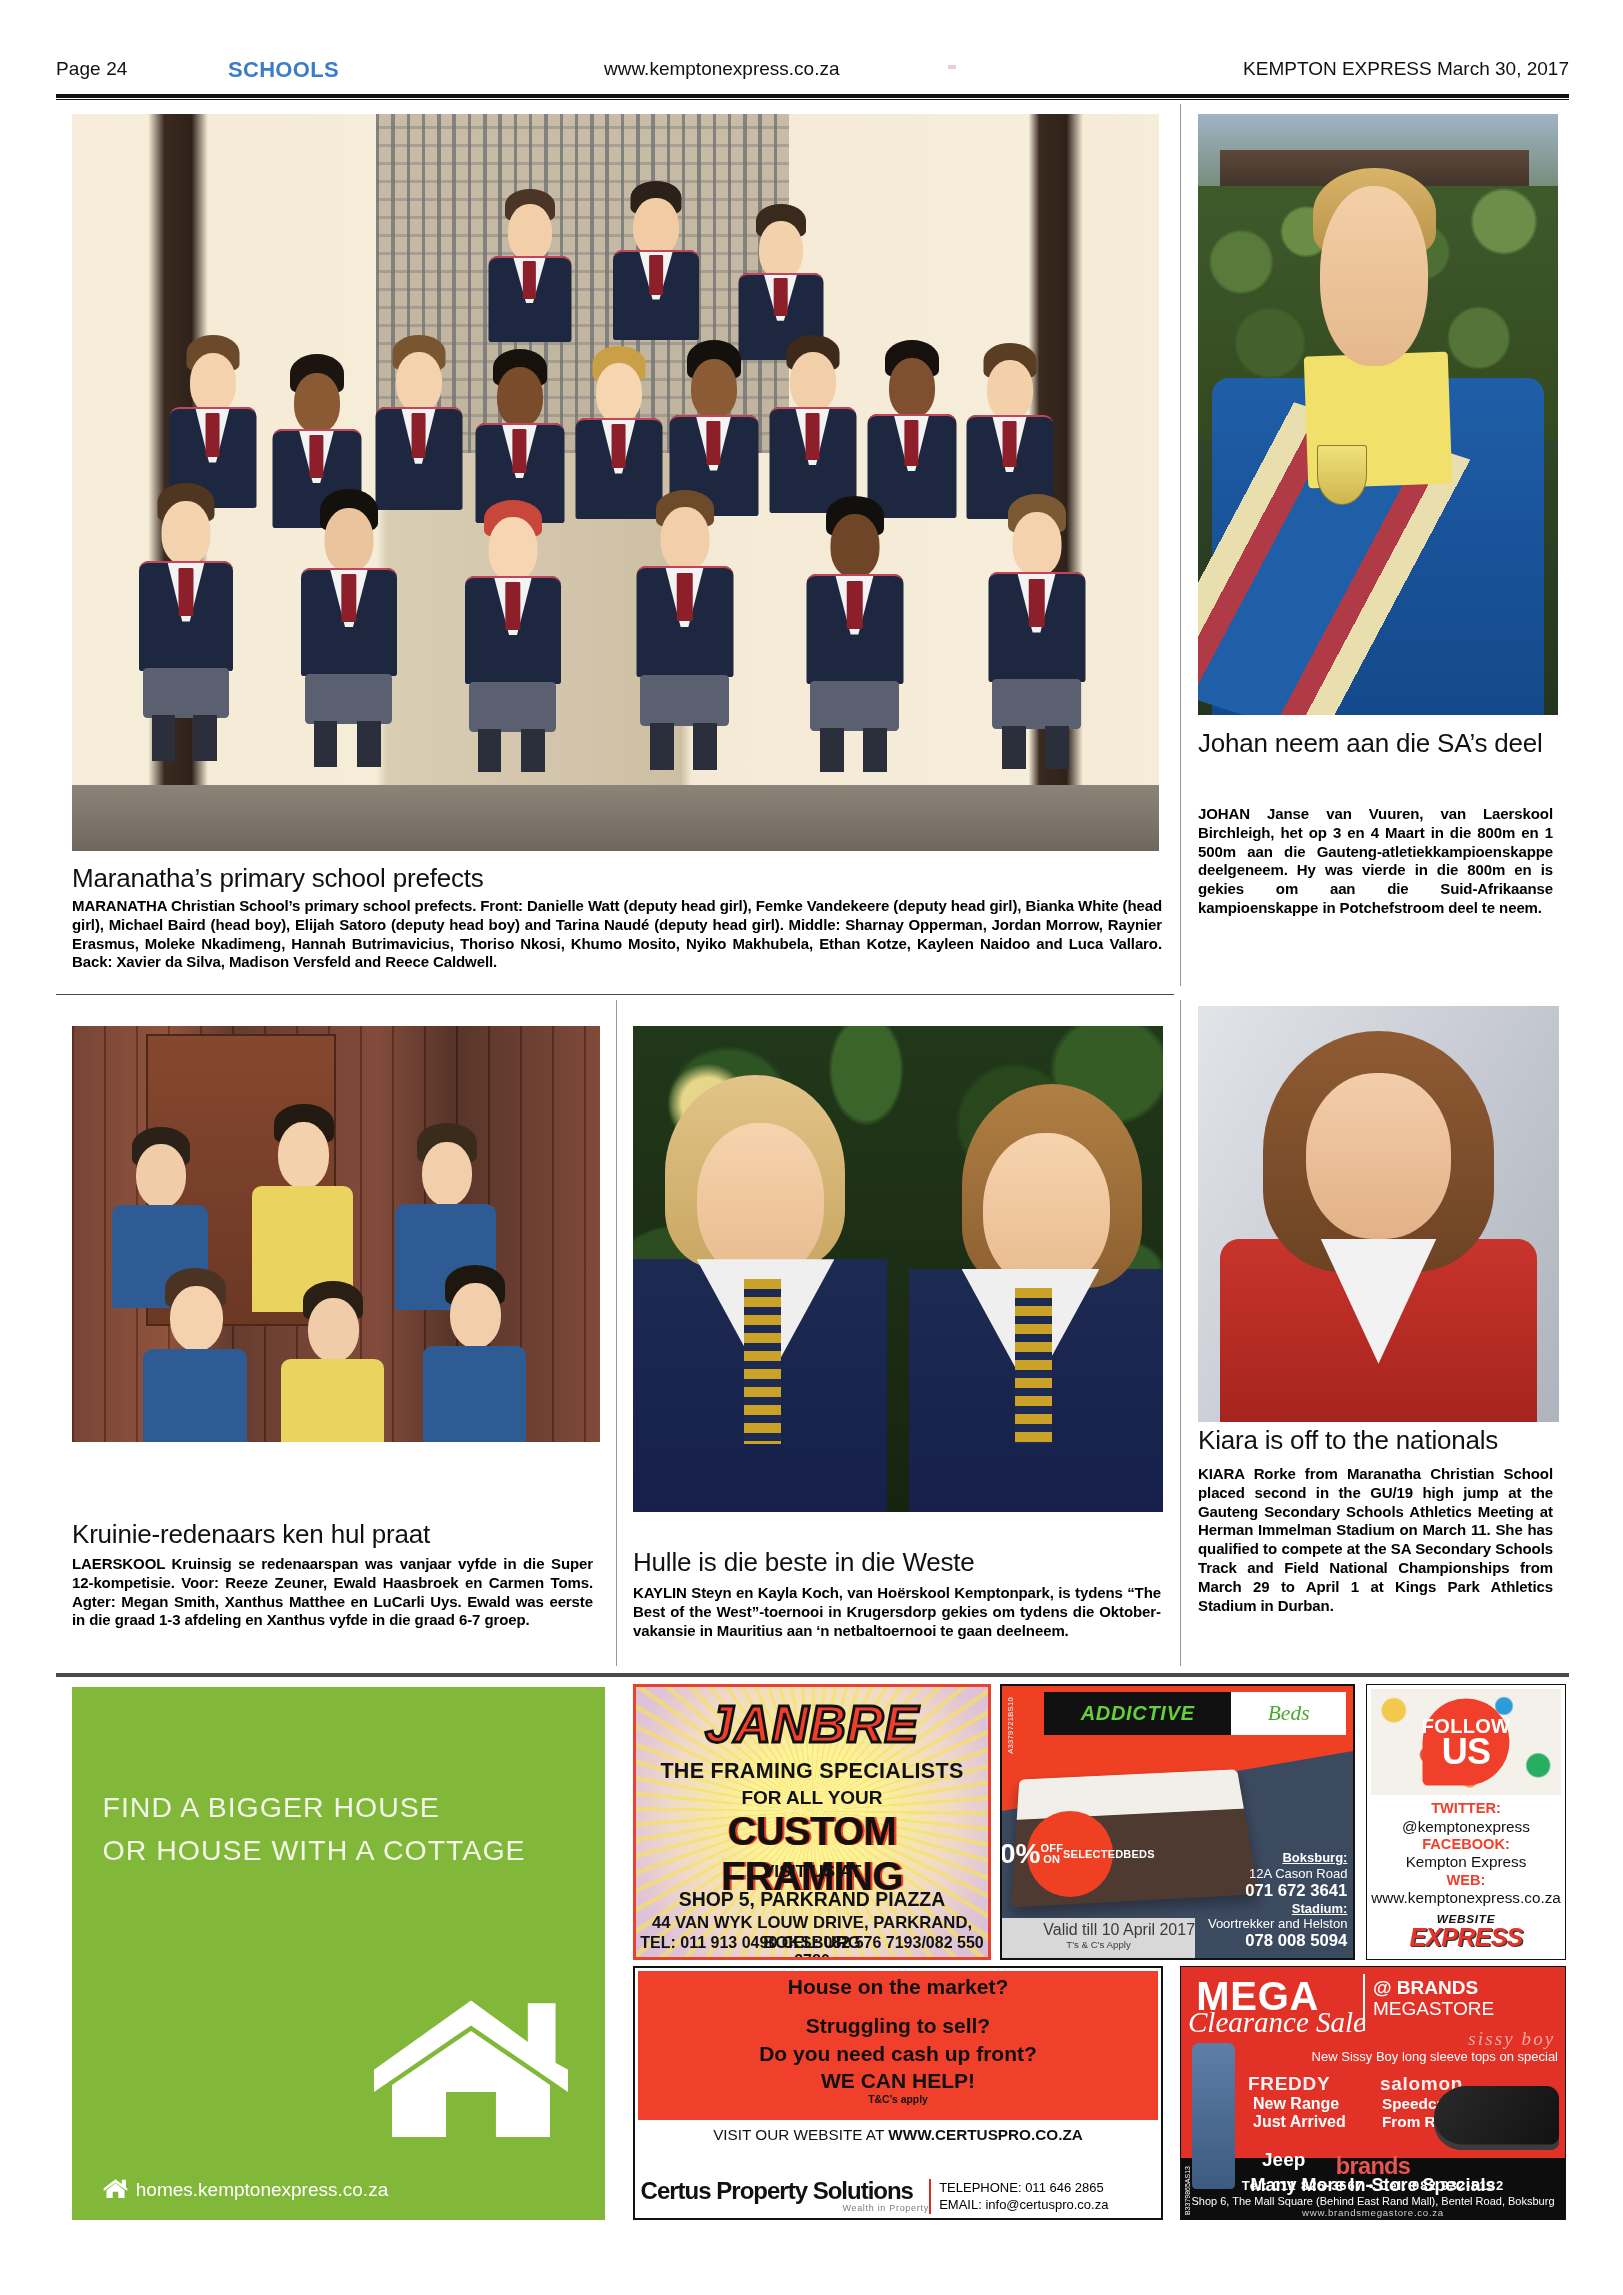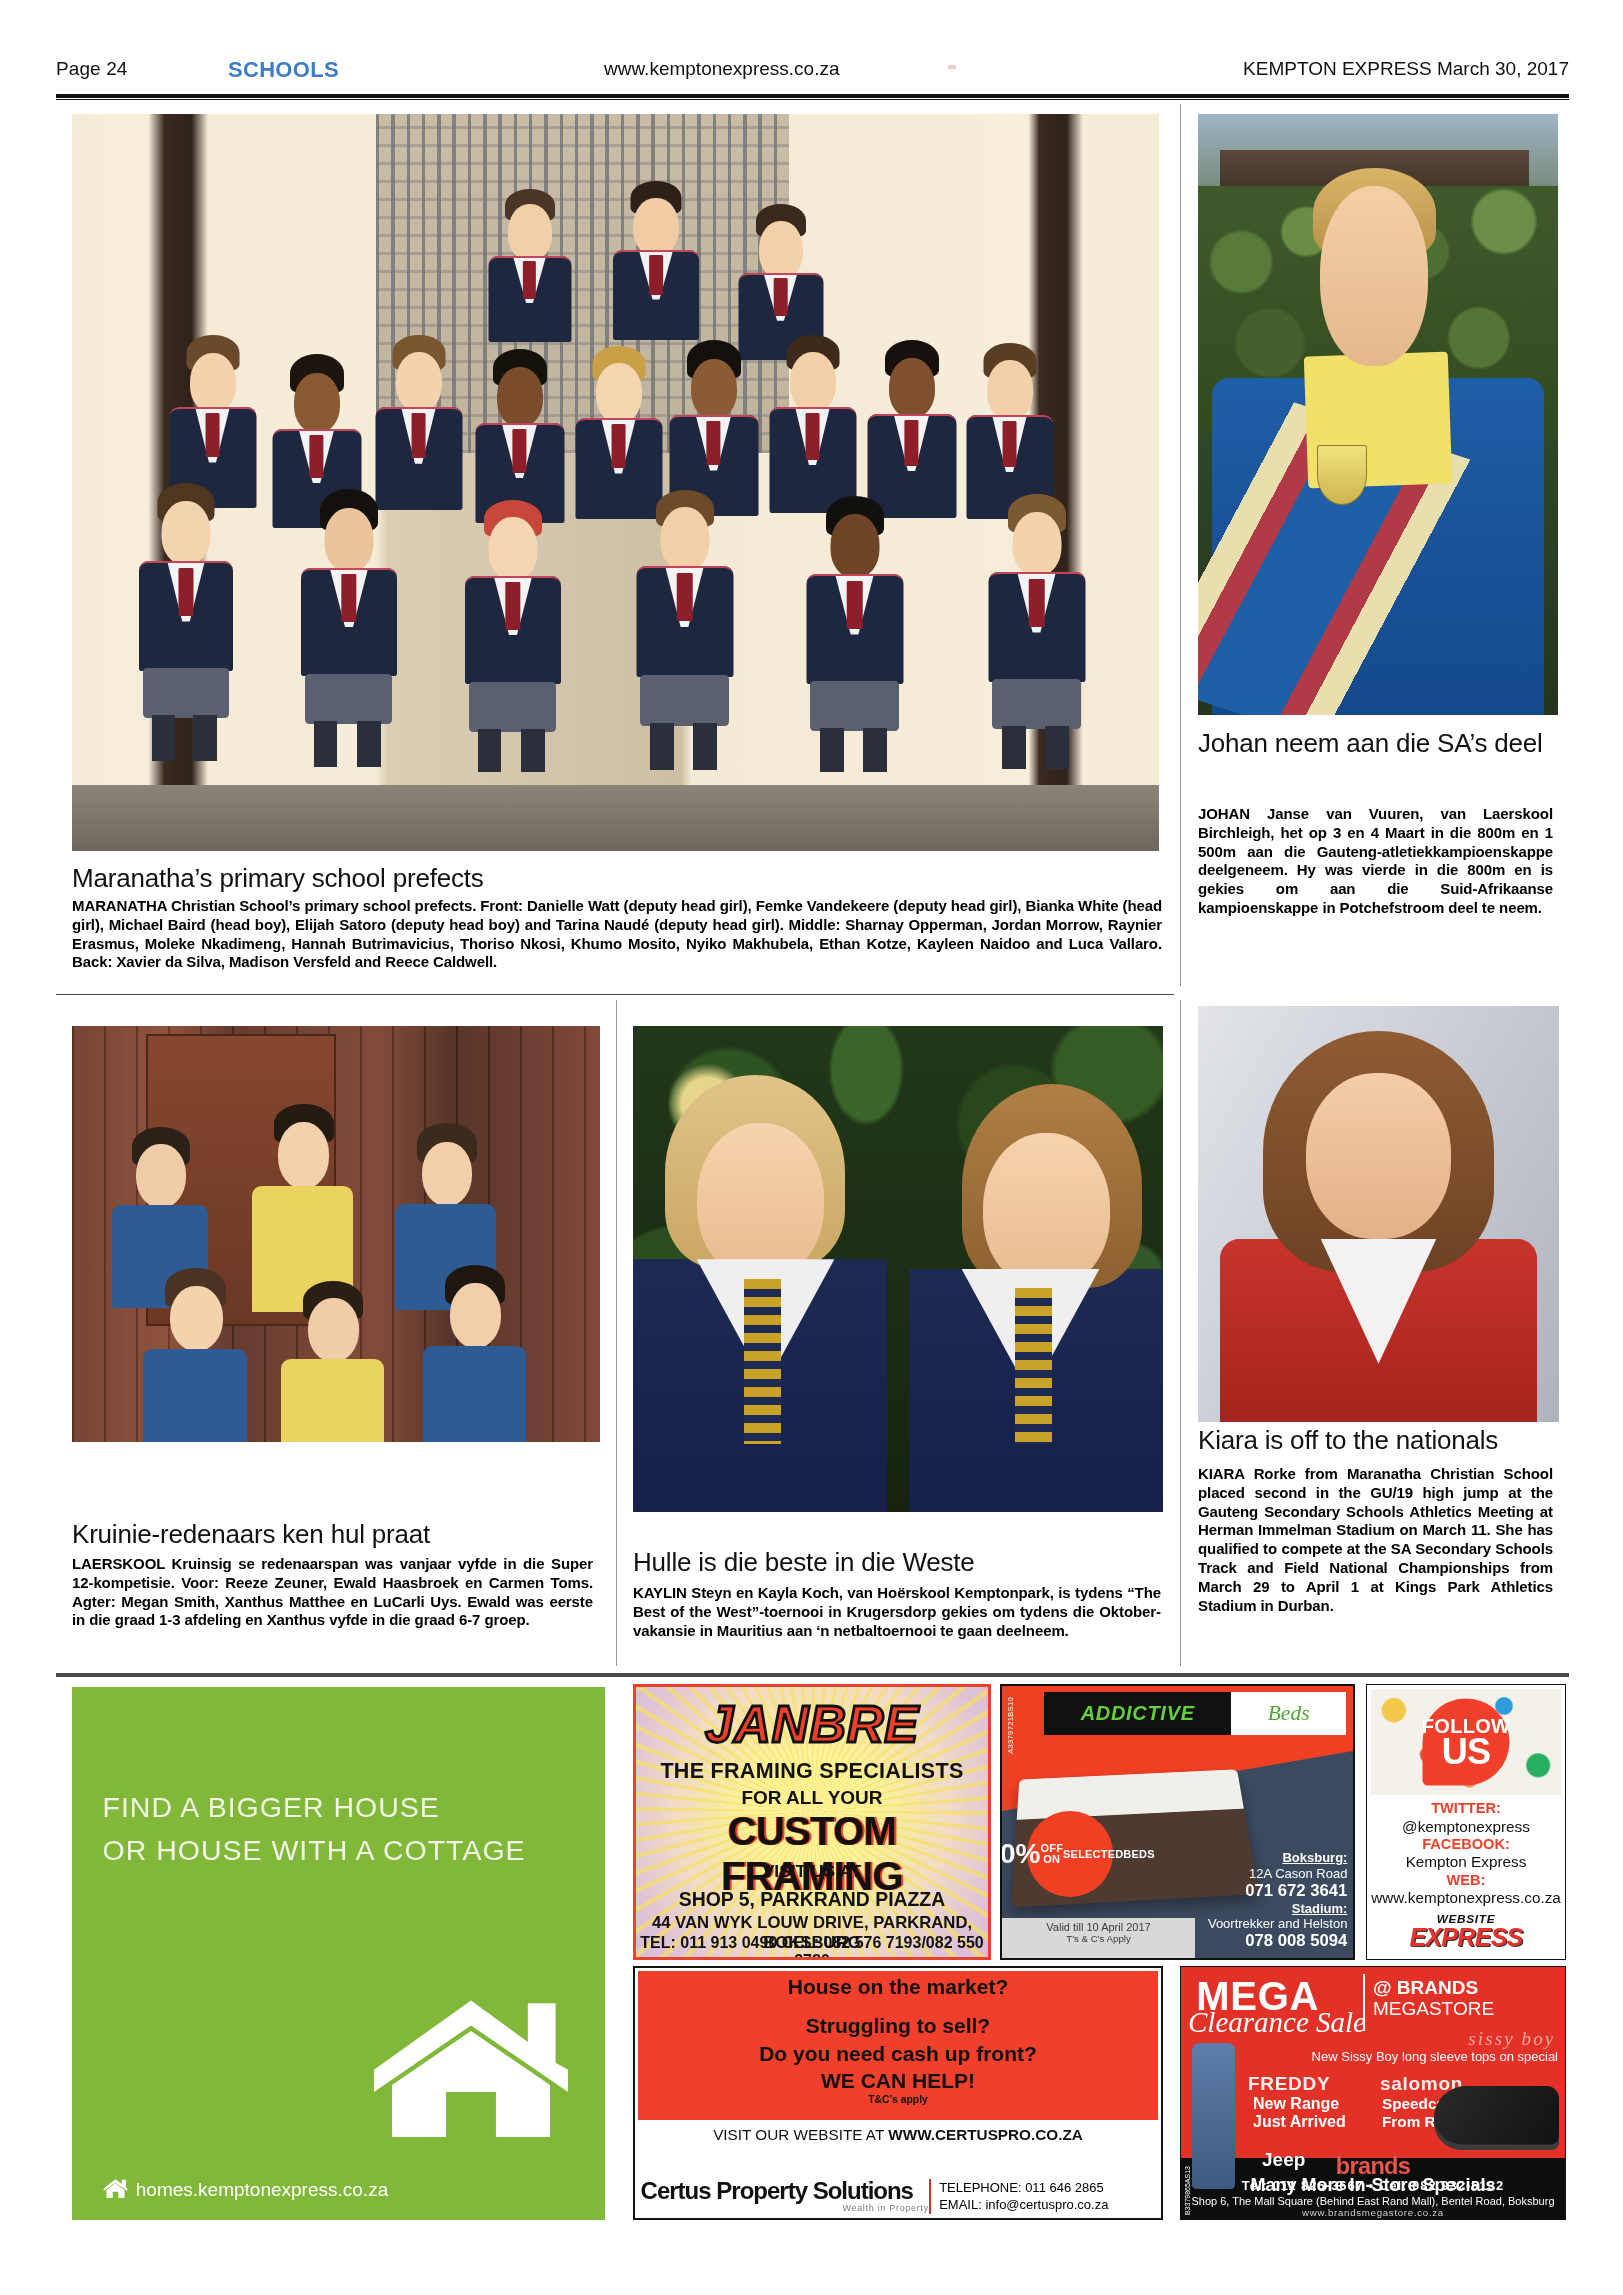--- a/index.html
+++ b/index.html
@@ -190,21 +190,21 @@
   .ad-beds .mattress { position:absolute; left:4%; top:30%; width:66%; height:48%;
      background:linear-gradient(180deg,#f1efea 0 34%, #4e3a30 34% 100%); border-radius:5.6px;
      transform:perspective(278px) rotateX(16deg) rotate(-3deg); box-shadow:0 7px 12.5px rgba(0,0,0,.35);}
   .ad-beds .badge30 { position:absolute; left:7%; top:46%; width:86px; height:86px; border-radius:50%;
      background:#f04024; color:#fff; text-align:center; display:flex; flex-direction:row;
      align-items:center; justify-content:center; line-height:1.02;}
   .ad-beds .badge30 .pc { font-size:28px; font-weight:bold;}
   .ad-beds .badge30 .sm { font-size:11px; font-weight:bold; letter-spacing:0.2px;}
   .ad-beds .validbar { position:absolute; left:0; bottom:0; width:55%; height:40px; background:#d8d8d8;
      color:#3b3b3b; text-align:center; padding-top:2.8px;}
-  .ad-beds .validbar .v1 { font-size:11px;}
+  .ad-beds .validbar .v1 { font-size:16px;text-align:right;}
   .ad-beds .validbar .v2 { font-size:9.7px;}
   .ad-beds .contact { position:absolute; right:5.6px; bottom:7px; width:56%; text-align:right; color:#fff;
      line-height:1.18;}
   .ad-beds .contact .lbl { font-size:13px; font-weight:bold; text-decoration:underline;}
   .ad-beds .contact .adr { font-size:13px;}
   .ad-beds .contact .tel { font-size:16.7px; font-weight:bold;}
 
   
   .ad-follow { background:#fff; border:1.4px solid #111; }
   .ad-follow .pic { position:absolute; left:4.2px; top:4.2px; right:4.2px; height:106px; overflow:hidden;

